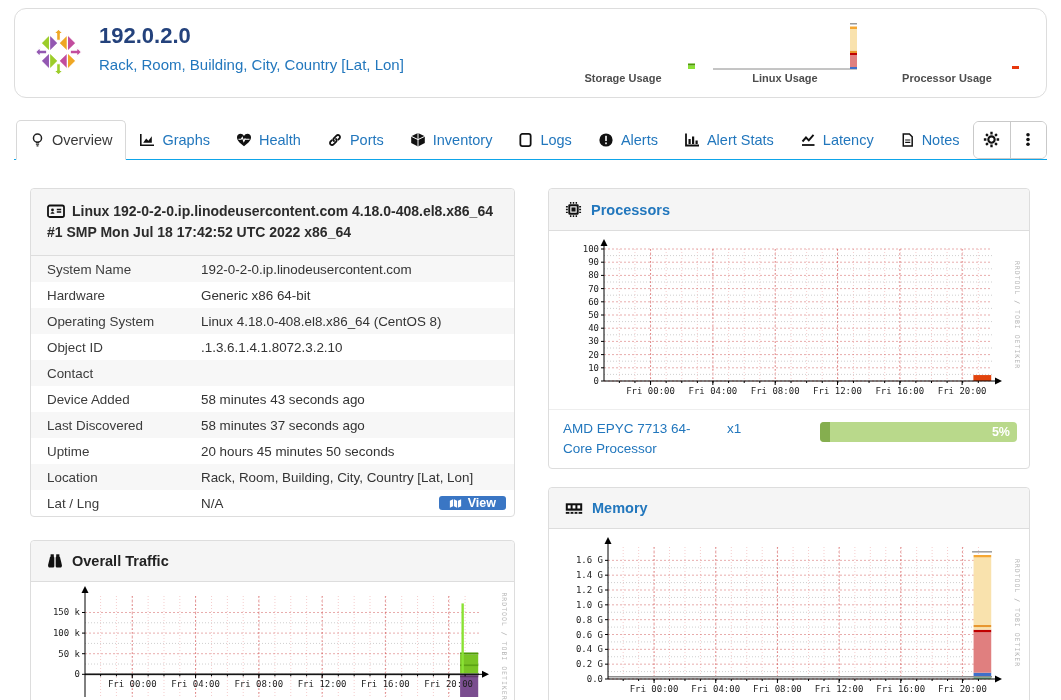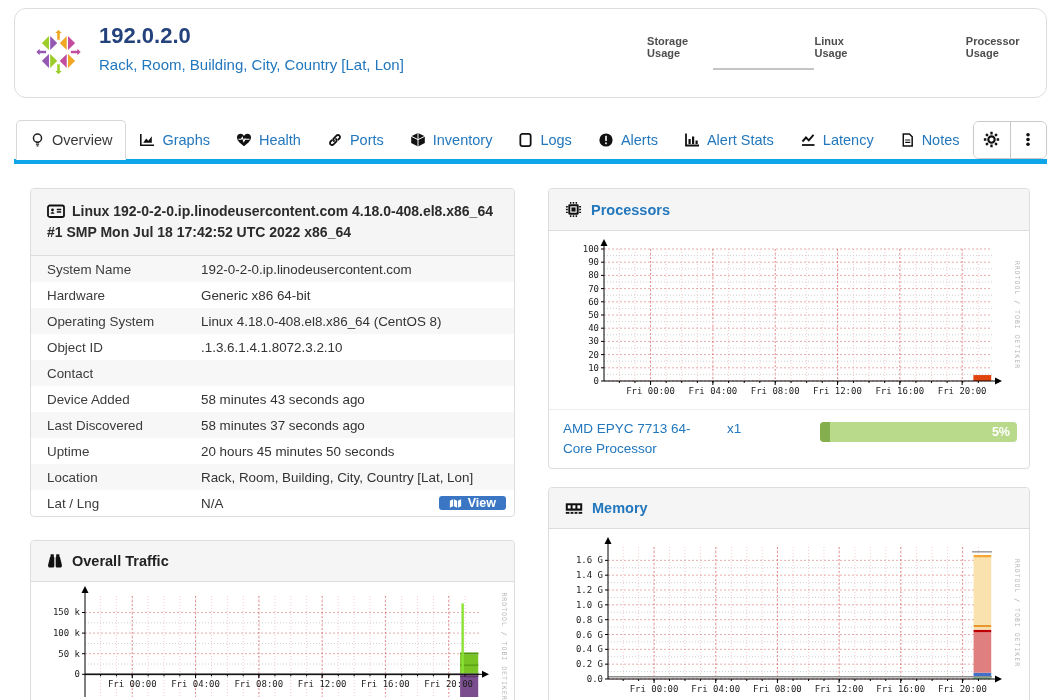--- a/index.html
+++ b/index.html
@@ -6,27 +6,27 @@
   .screen{position:relative;width:1061px;height:700px;overflow:hidden;background:#fff;
           font-family:"Liberation Sans",sans-serif;color:#333;}
 
   
   .header-card{position:absolute;left:14px;top:8px;width:1033px;height:90px;
                border:1px solid #ddd;border-radius:12px;background:#fff;box-sizing:border-box;}
   .logo{position:absolute;left:20px;top:17px;}
   .head-title{position:absolute;left:84px;top:14px;font-size:22px;font-weight:bold;color:#24427c;}
   .head-sub{position:absolute;left:84px;top:47px;font-size:15px;color:#2277bd;cursor:pointer;}
   .mini-graphs{position:absolute;right:24px;top:12px;display:flex;gap:12px;}
-  .mini{width:150px;display:flex;flex-direction:row;align-items:center;cursor:pointer;}
+  .mini{width:150px;display:flex;flex-direction:column;align-items:center;cursor:pointer;}
   .mini svg{display:block;}
   .mini-label{font-size:11px;font-weight:bold;color:#4d4d4d;margin-top:1px;}
 
   
   .tabbar{position:absolute;left:14px;top:120px;width:1033px;height:39px;display:flex;
-          align-items:stretch;border-bottom:5px solid #0ea5e9;}
+          align-items:stretch;border-bottom:1px solid #0ea5e9;}
   .tab{display:flex;align-items:center;gap:7px;padding:0 13px;font-size:14.5px;color:#2277bd;
        cursor:pointer;box-sizing:border-box;white-space:nowrap;}
   .tab.active{background:#fff;border:1px solid #d8d8d8;border-bottom:1px solid #fff;
               border-radius:5px 5px 0 0;color:#3a3a3a;margin-bottom:-1px;margin-left:2px;}
   .tab-actions{margin-left:auto;display:flex;align-self:center;border:1px solid #c9c9c9;
                border-radius:6px;overflow:hidden;background:#fff;}
   .tab-actions button{width:42px;height:36px;background:#fff;border:none;display:flex;
                       align-items:center;justify-content:center;cursor:pointer;padding:0;}
   .tab-actions button + button{border-left:1px solid #c9c9c9;}
 

